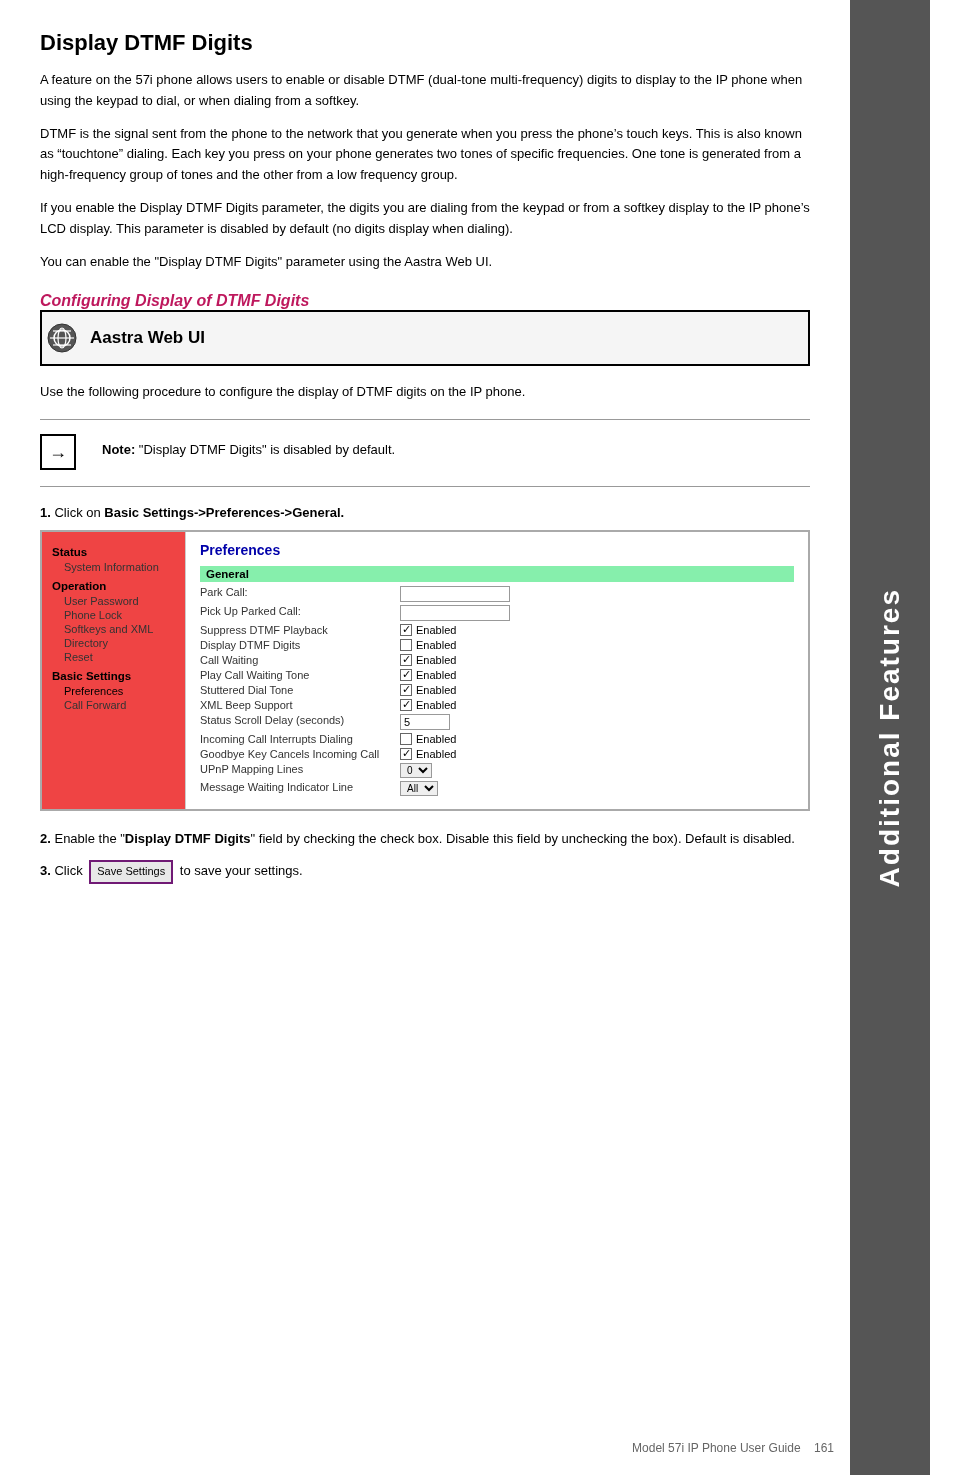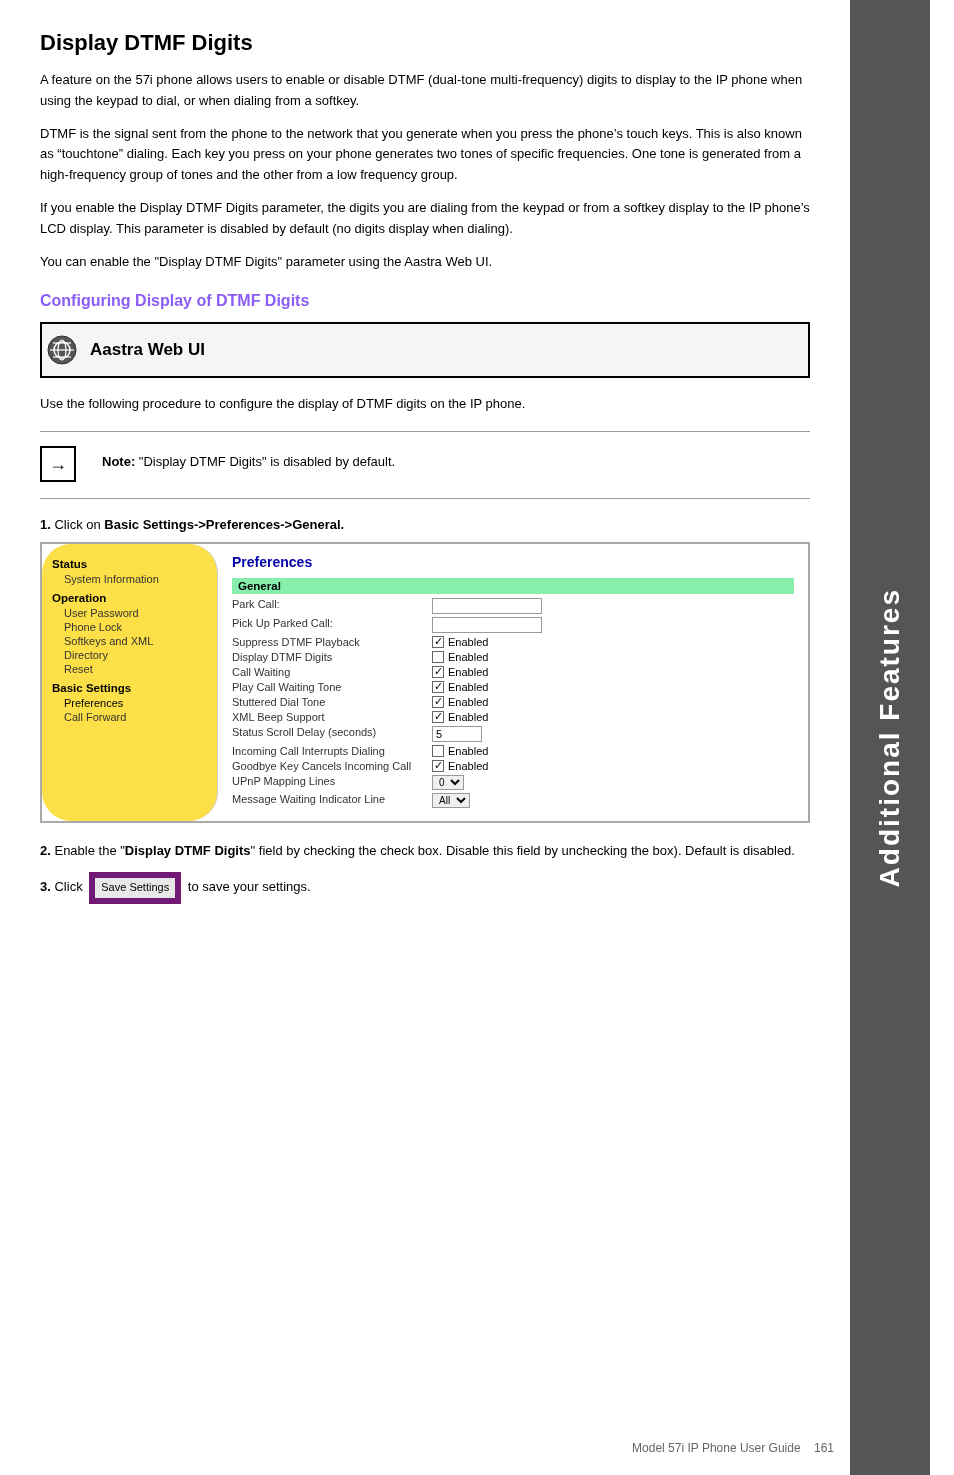--- a/index.html
+++ b/index.html
@@ -49,23 +49,24 @@
       color: #000;
     }
     p.body-text {
       font-size: 13px;
       line-height: 1.6;
       margin-bottom: 12px;
       color: #000;
     }
     h2.subsection-title {
       font-size: 16px;
-      font-weight: bold;
-      margin: 20px 0 12px 0;
-      color: #8b5cf6;
+      font-style: italic;
+      font-weight: bold;
+      margin: 20px 0 0 0;
+      color: #be185d;
     }
     .aastra-box {
       border: 2px solid #000;
       padding: 10px 4px;
       margin-bottom: 16px;
       display: flex;
       align-items: center;
       gap: 12px;
       background: #f5f5f5;
     }
@@ -127,26 +128,25 @@
     }
 
     
     .webui-screenshot {
       border: 2px solid #aaa;
       margin: 10px 0 18px 0;
       display: flex;
       font-size: 11.5px;
     }
     .webui-sidebar {
-      width: 176px;
-      background: #fde047;
+      width: 144px;
+      background: #ef4444;
       padding: 8px 10px;
       border-right: 1px solid #ccc;
       flex-shrink: 0;
-      border-radius: 29px;
     }
     .webui-sidebar .category {
       font-weight: bold;
       font-size: 11.5px;
       margin-top: 6px;
       margin-bottom: 2px;
       color: #000;
     }
     .webui-sidebar .item {
       font-size: 11px;
@@ -223,21 +223,21 @@
     }
 
     
     .step-item {
       font-size: 13px;
       margin: 10px 0;
       line-height: 1.6;
     }
     .save-btn {
       display: inline-block;
-      border: 6px solid #701a75;
+      border: 2px solid #701a75;
       padding: 1px 6px;
       font-size: 11px;
       background: #e8e8e8;
       margin: 0 3px;
     }
 
     
     .page-footer {
       position: absolute;
       bottom: 20px;

